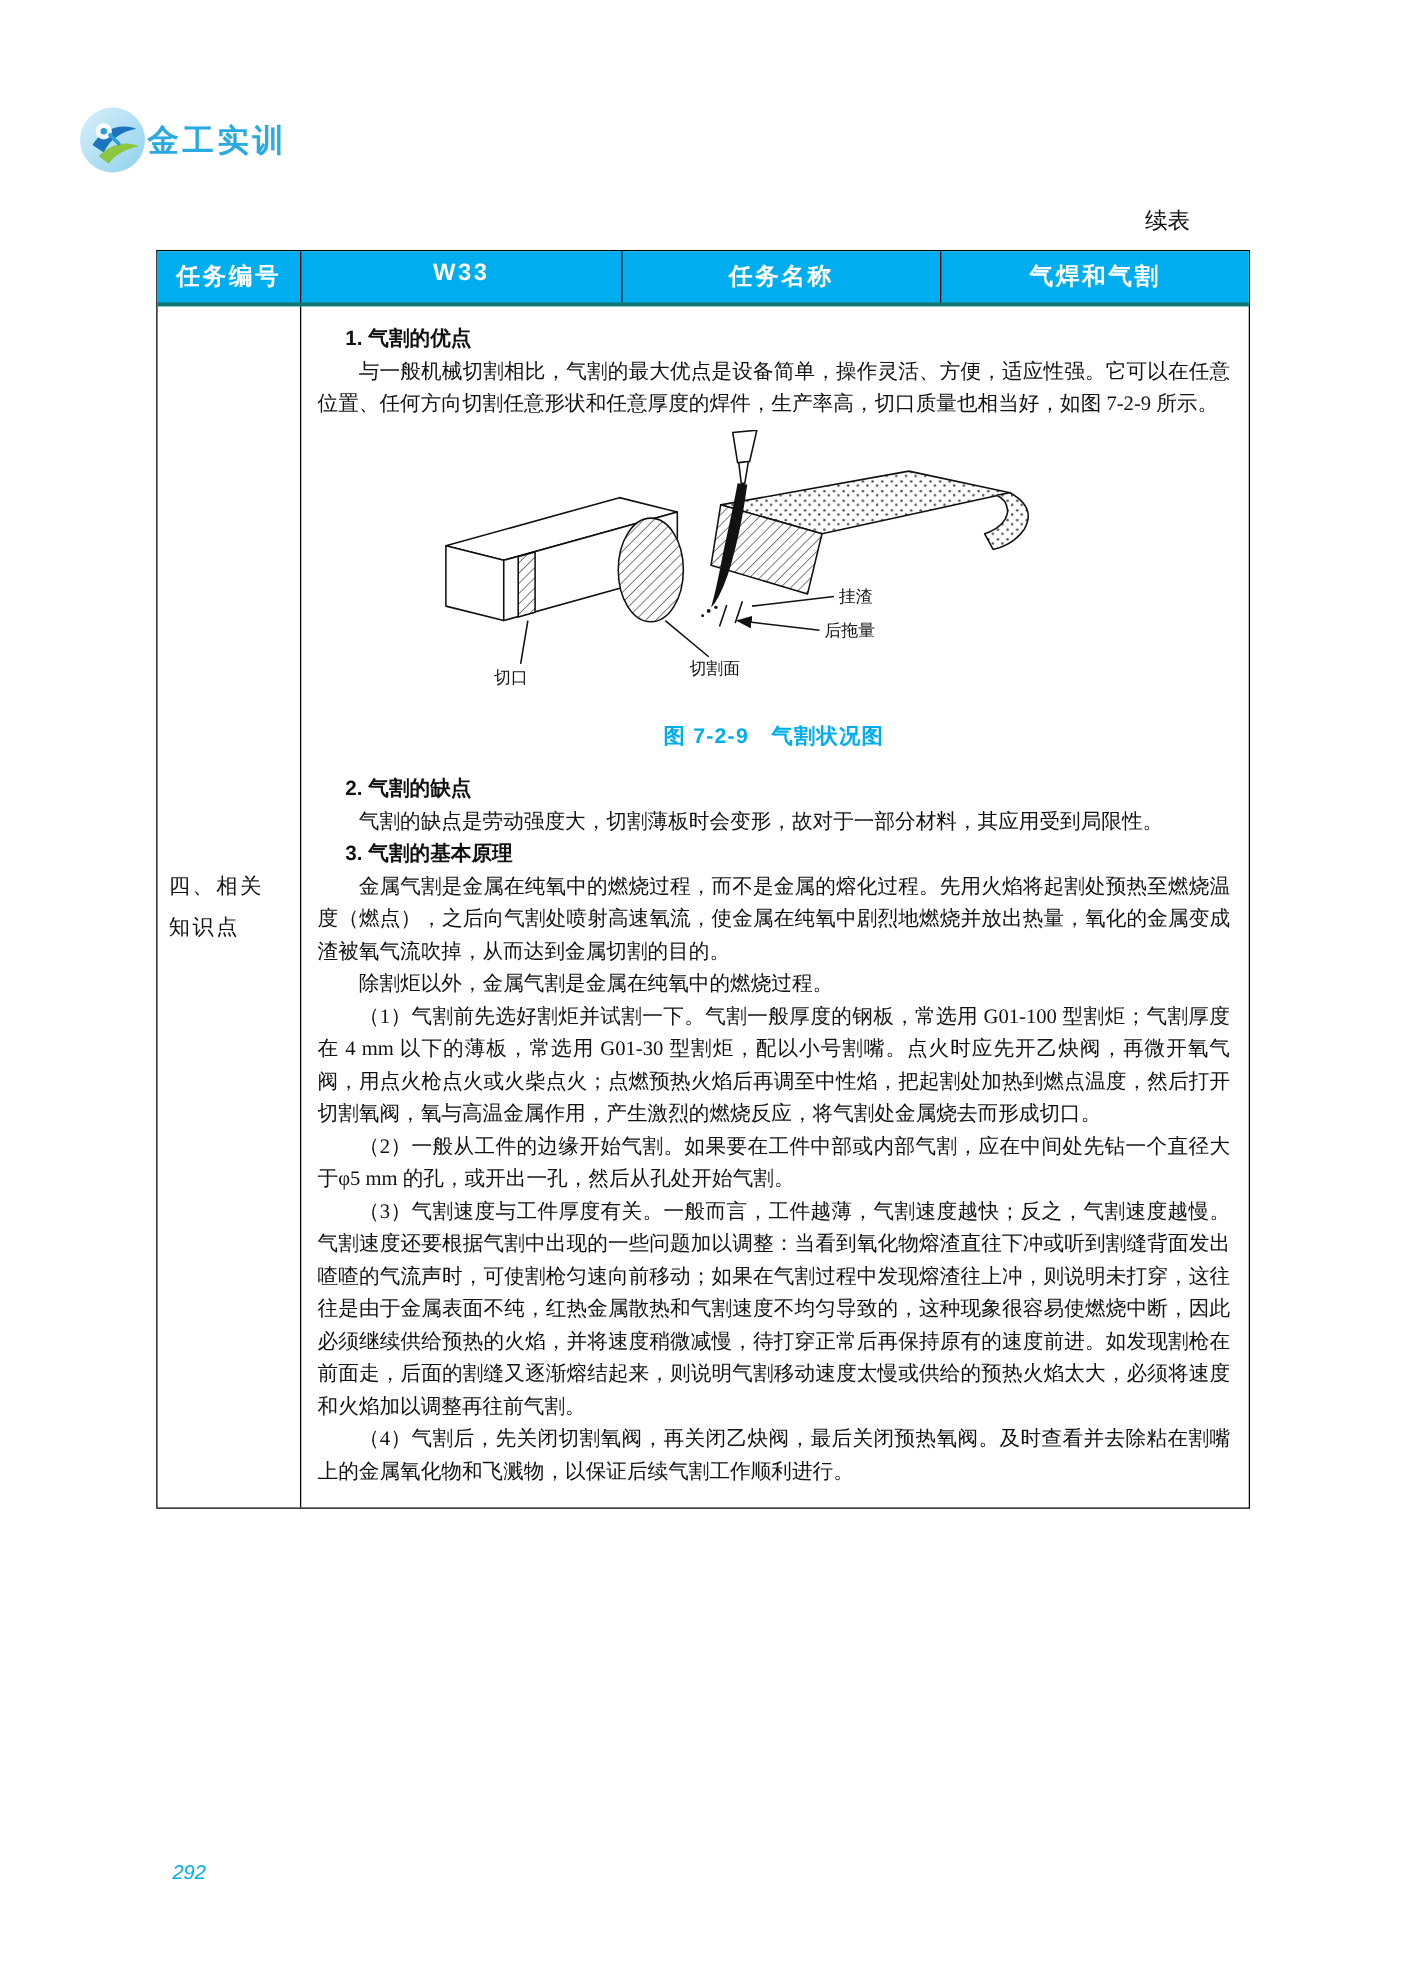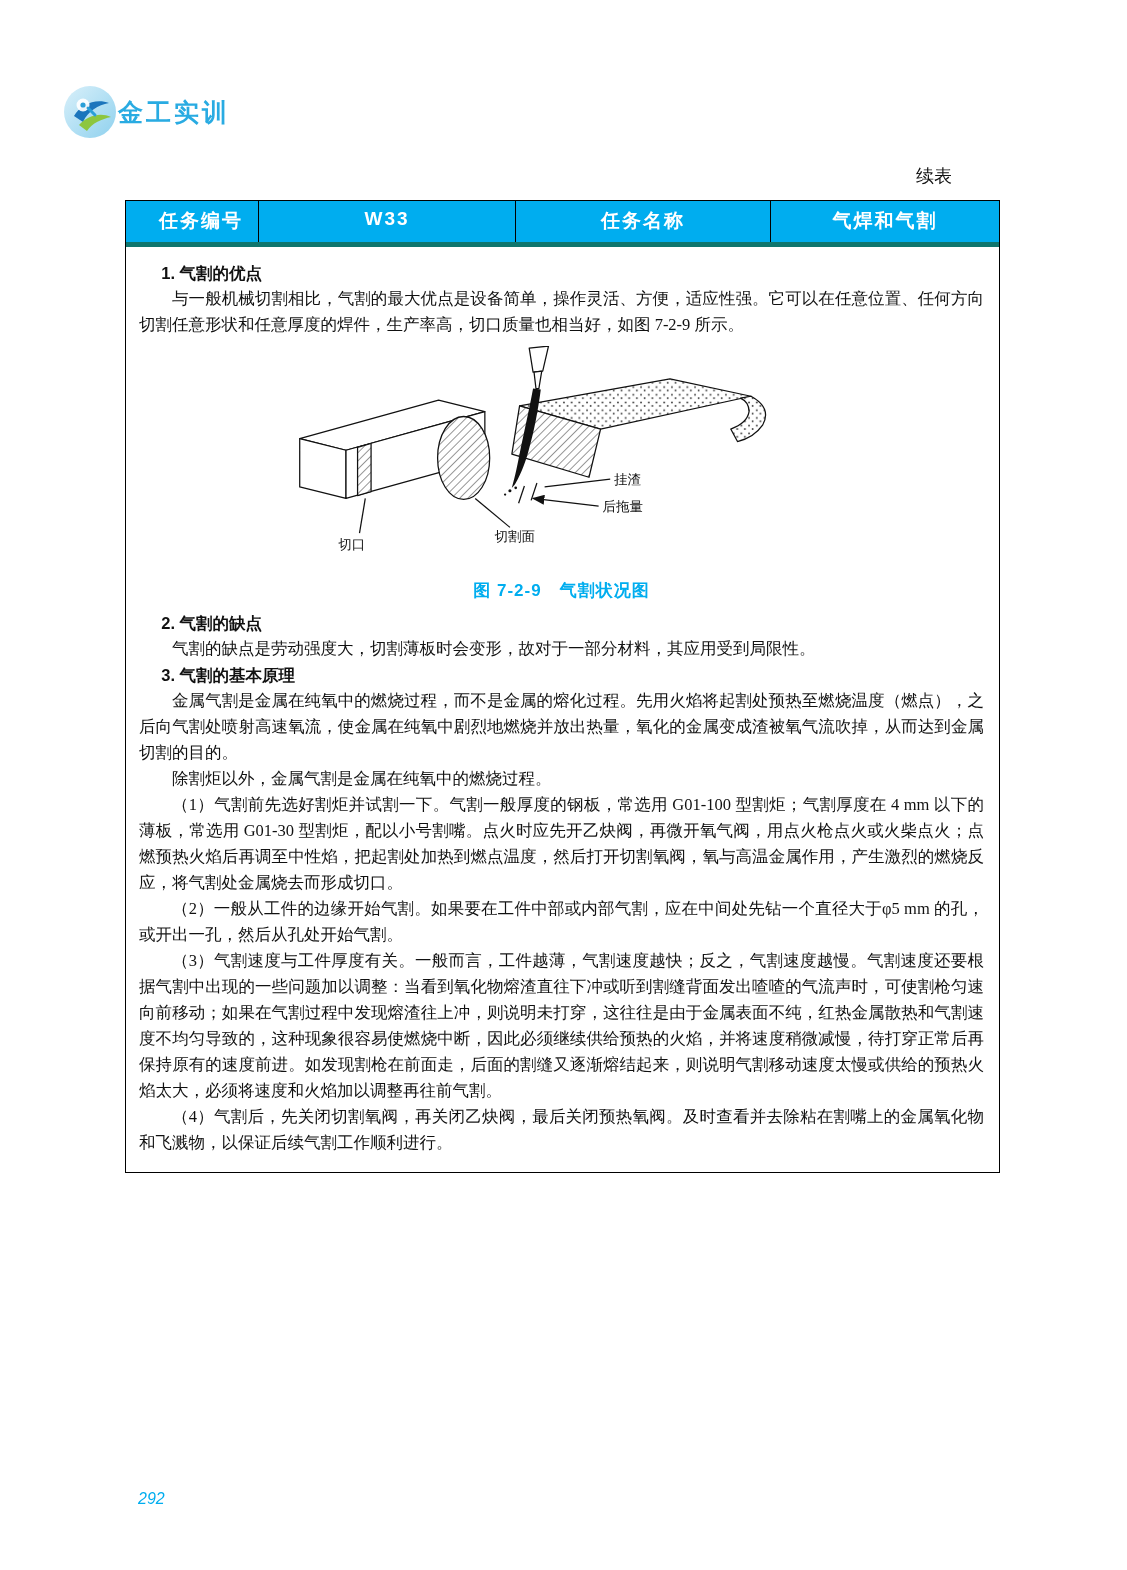--- a/index.html
+++ b/index.html
@@ -26,42 +26,41 @@
     text-align: right; padding-right: 48px; font-size: 18px; color: #111;
   }
   
   .task-table {
     position: absolute; top: 200px; left: 125px; width: 875px;
     border: 1.5px solid #000; background: #fff;
   }
   .thead {
     display: flex; background: #00ADEF; color: #ffffff;
     font-family: "Liberation Sans", sans-serif; font-weight: bold; font-size: 19px;
-    border-bottom: 5px solid #0f766e;
-    padding-left: 18px;
+    border-bottom: 3px solid #0f766e;
   }
   .th { padding: 7px 0 8px; text-align: center; border-right: 1px solid #000; letter-spacing: 2px; }
   .th:last-child { border-right: none; }
   .c1 { width: 115px; } .c2 { width: 257px; } .c3 { width: 255px; } .c4 { flex: 1; }
   .tbody { display: flex; align-items: stretch; }
   .side-cell {
     width: 115px; border-right: 1px solid #000;
     display: flex; flex-direction: column; justify-content: center;
     padding: 10px 6px 10px 9px; font-size: 17px; line-height: 1.9; letter-spacing: 2px;
   }
   .content-cell {
     flex: 1; padding: 13px 15px 16px 13px;
     font-size: 16.5px; line-height: 26px; text-align: justify;
   }
   .h {
     font-family: "Liberation Sans", sans-serif;
     font-weight: bold; text-indent: 1.35em; font-size: 16.5px;
   }
   .p { text-indent: 2em; }
-  .fig { margin: 8px auto 6px; text-align: center; }
+  .fig { margin: 8px auto 16px; text-align: center; }
   .fig svg text { font-size: 14px; font-family: "Liberation Sans", sans-serif; fill: #111; stroke: none; }
   .cap {
     color: #00ADEF; font-family: "Liberation Sans", sans-serif;
     font-weight: bold; font-size: 17px; margin-top: 2px; letter-spacing: 1px;
   }
   .page-number {
     position: absolute; left: 138px; top: 1490px;
     color: #00ADEF; font-size: 16px; font-family: "Liberation Sans", sans-serif; font-style: italic;
   }
 </style>
@@ -92,20 +91,24 @@
 
   <div class="task-table">
     <div class="thead">
       <div class="th c1">任务编号</div>
       <div class="th c2">W33</div>
       <div class="th c3">任务名称</div>
       <div class="th c4">气焊和气割</div>
     </div>
 
     <div class="tbody">
+      <div class="side-cell">
+        <div>四、相关</div>
+        <div>知识点</div>
+      </div>
 
       <div class="content-cell">
         <p class="h">1. 气割的优点</p>
         <p class="p">与一般机械切割相比，气割的最大优点是设备简单，操作灵活、方便，适应性强。它可以在任意位置、任何方向切割任意形状和任意厚度的焊件，生产率高，切口质量也相当好，如图 7-2-9 所示。</p>
 
         <figure class="fig">
           <svg width="540" height="222" viewBox="0 0 560 230" aria-hidden="false">
             <defs>
               <pattern id="hatch" width="6" height="6" patternUnits="userSpaceOnUse" patternTransform="rotate(45)">
                 <rect width="6" height="6" fill="#ffffff"></rect>

